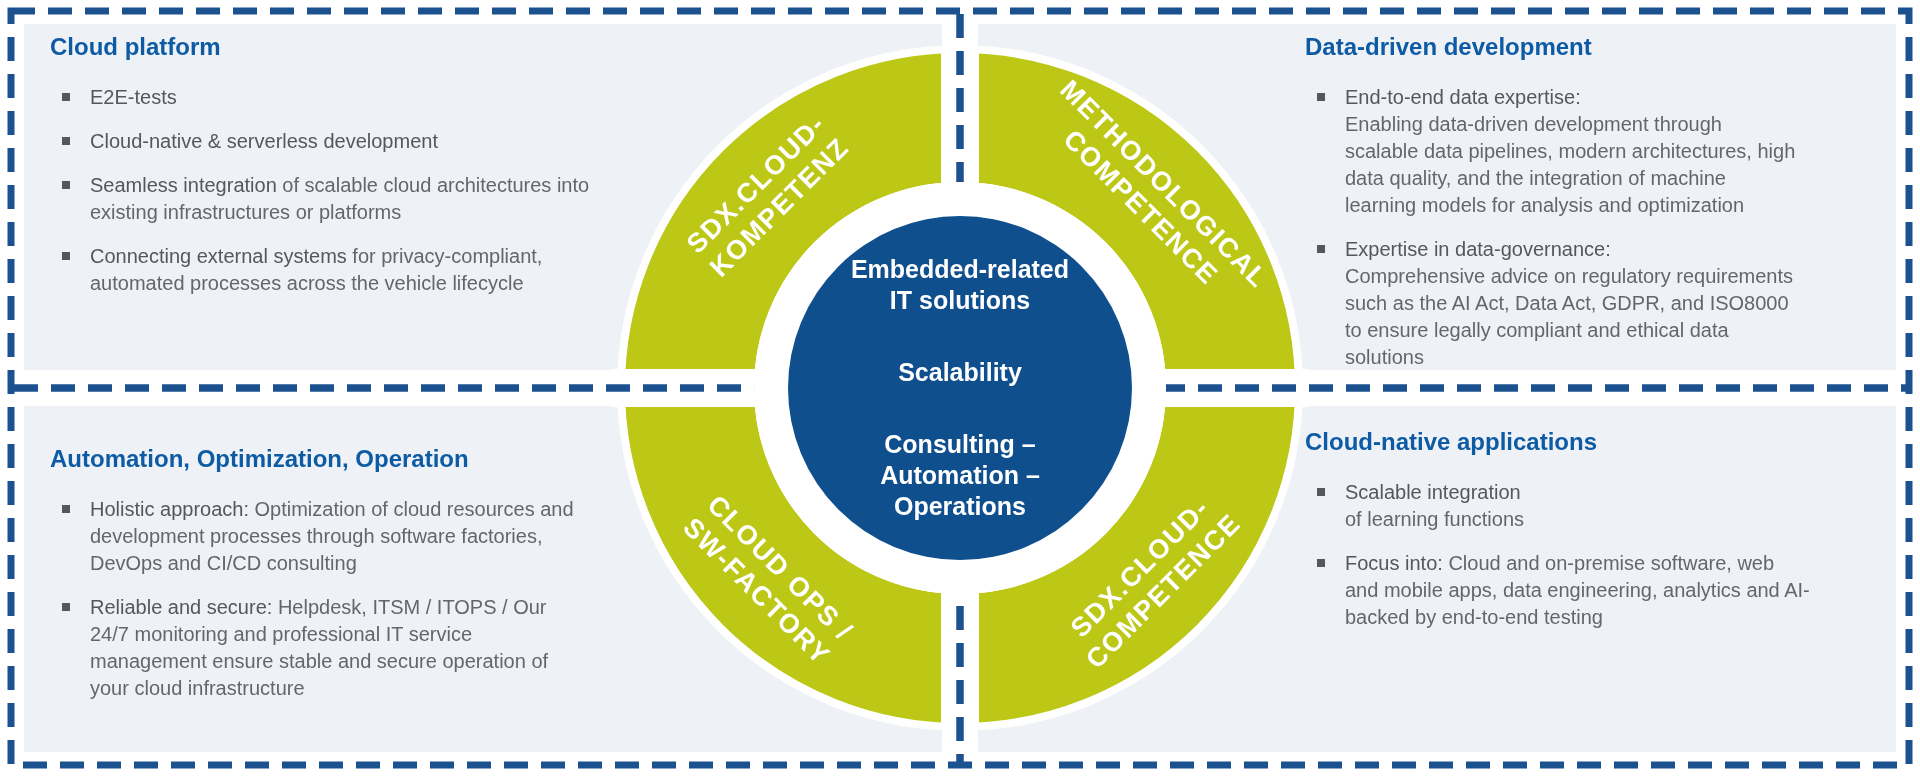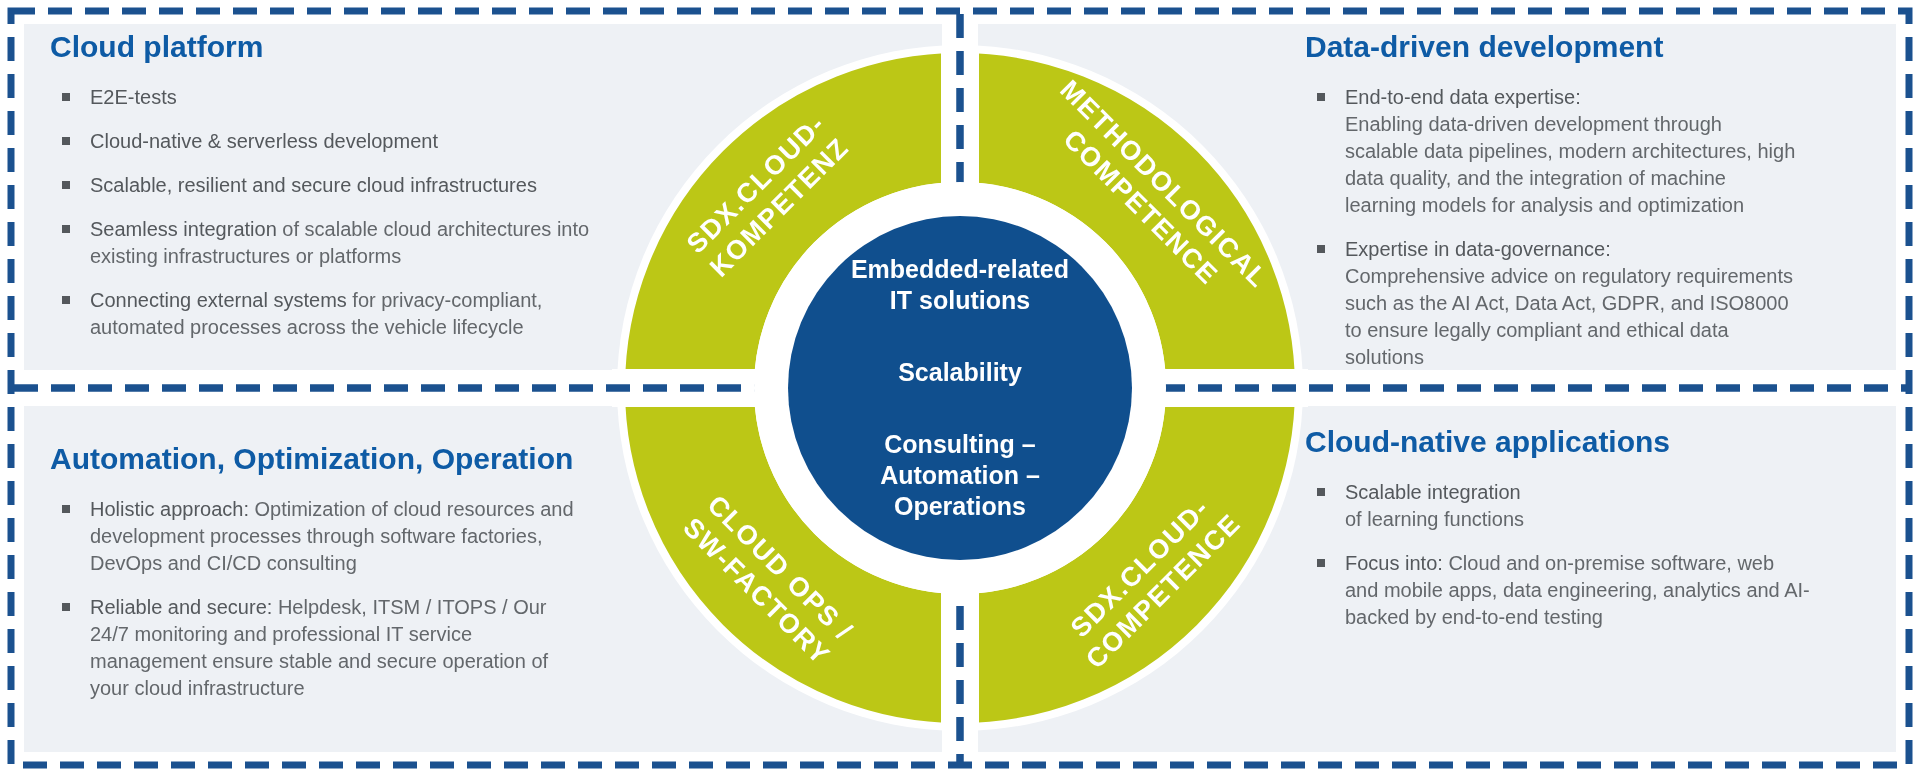--- a/index.html
+++ b/index.html
@@ -15,21 +15,21 @@
   .fill-br{left:978px;top:406px;width:918px;height:346px;}
   
   .ring-svg{position:absolute;left:0;top:0;width:1920px;height:776px;}
   
   .qcontent{position:absolute;z-index:5;}
   .q-tl{left:50px;top:30px;width:545px;}
   .q-tr{left:1305px;top:30px;width:495px;}
   .q-bl{left:50px;top:442px;width:535px;}
   .q-br{left:1305px;top:425px;width:505px;}
   .qtitle{
-    color:#0e5ba5;font-size:30px;font-weight:bold;line-height:34px;margin-bottom:20px;
+    color:#0e5ba5;font-size:24px;font-weight:bold;line-height:34px;margin-bottom:20px;
   }
   .bullet{display:flex;margin-bottom:17px;}
   .marker{
     flex:0 0 auto;width:8px;height:8px;background:#54585c;margin:9px 20px 0 12px;
   }
   .btext{font-size:20px;line-height:27px;color:#63676b;}
   .btext b{color:#54585c;font-weight:normal;}
   .btext b.lead-block{display:block;}
   
   .arc-label{
@@ -115,24 +115,20 @@
     <div class="bullet">
       <span class="marker"></span>
       <div class="btext"><b>E2E-tests</b><span></span></div>
     </div>
     <div class="bullet">
       <span class="marker"></span>
       <div class="btext"><b>Cloud-native &amp; serverless development</b><span></span></div>
     </div>
     <div class="bullet">
       <span class="marker"></span>
-      <div class="btext"><b>Scalable, resilient and secure cloud infrastructures</b><span></span></div>
-    </div>
-    <div class="bullet">
-      <span class="marker"></span>
       <div class="btext"><b>Seamless integration</b><span> of scalable cloud architectures into existing infrastructures or platforms</span></div>
     </div>
     <div class="bullet">
       <span class="marker"></span>
       <div class="btext"><b>Connecting external systems</b><span> for privacy-compliant, automated processes across the vehicle lifecycle</span></div>
     </div>
   </div>
 
   <div class="qcontent q-tr">
     <div class="qtitle">Data-driven development</div>

